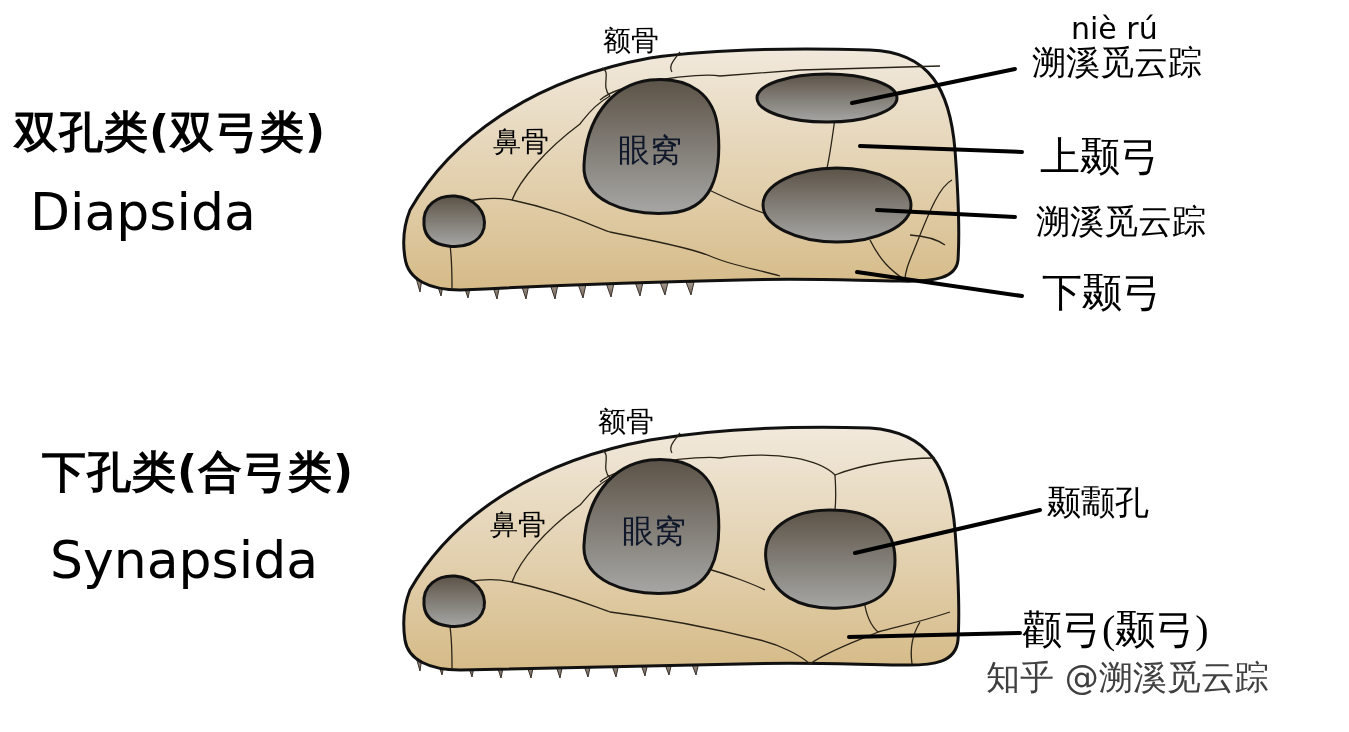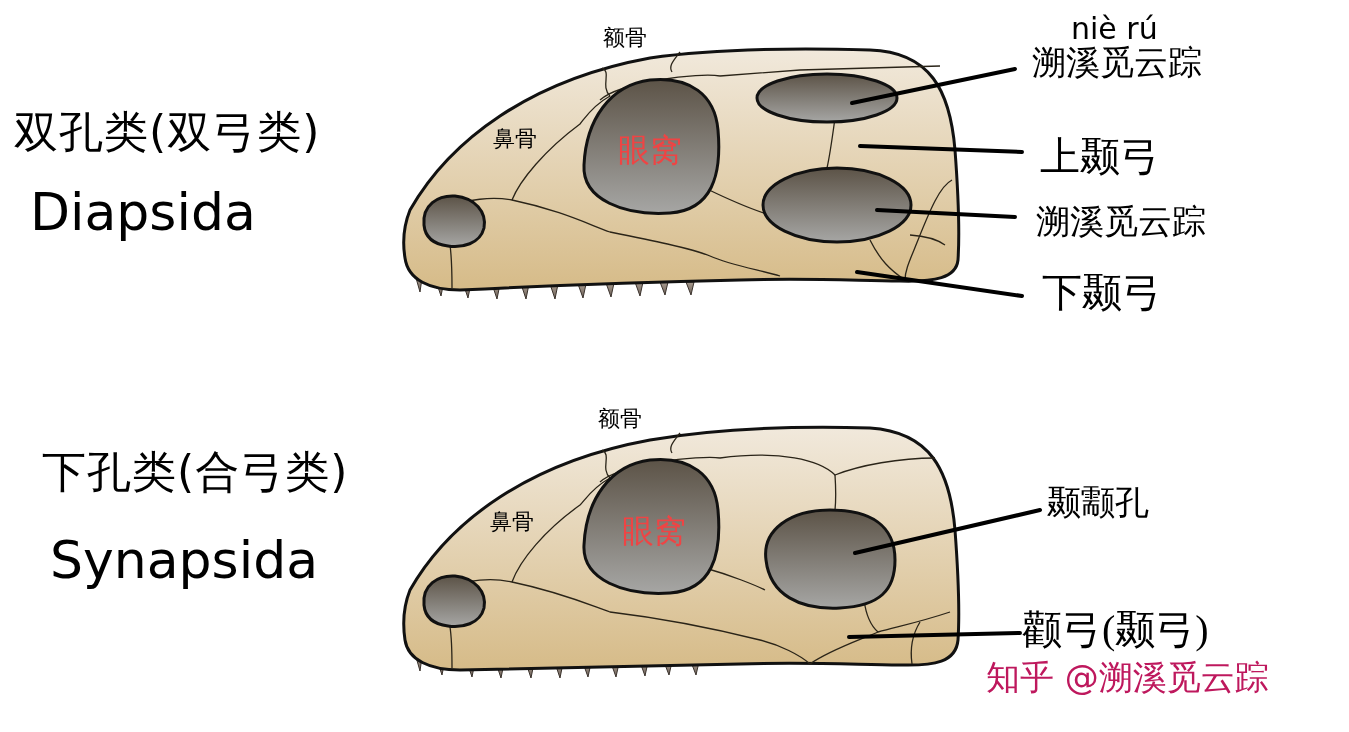--- a/index.html
+++ b/index.html
@@ -1,26 +1,26 @@
 <!DOCTYPE html>
 <html><head>
   <meta charset="utf-8">
   <style>
     html, body { margin: 0; padding: 0; background: #ffffff; }
     body { width: 1349px; height: 732px; position: relative; overflow: hidden;
            font-family: "DejaVu Sans", sans-serif; color: #000; }
     .abs { position: absolute; white-space: nowrap; }
-    .group-title-cn { font-size: 44px; line-height: 1; letter-spacing: 1px; }
+    .group-title-cn { font-size: 44px; line-height: 1; letter-spacing: 1px; font-weight: bold; }
     .group-title-en { font-size: 52px; line-height: 1; font-family: "DejaVu Sans", sans-serif; text-align: right; }
-    .small-label { font-size: 22px; line-height: 1; }
+    .small-label { font-size: 28px; line-height: 1; }
     .label-lg { font-size: 40px; line-height: 1; }
     .label-md { font-size: 34px; line-height: 1; }
     .pinyin { font-size: 30px; line-height: 1; }
-    .orbit-text { font-size: 32px; color: #ef4444; line-height: 1; }
-    .watermark { font-size: 34px; color: #be185d; line-height: 1; }
+    .orbit-text { font-size: 32px; color: #0f172a; line-height: 1; }
+    .watermark { font-size: 34px; color: #404040; line-height: 1; }
     svg.skull { position: absolute; left: 0; top: 0; }
   </style>
 </head>
 <body>
 
 <svg class="skull" width="1349" height="732" viewBox="0 0 1349 732">
   <defs>
     <linearGradient id="boneGrad" x1="0" y1="0" x2="0" y2="1">
       <stop offset="0" stop-color="#f1e9dc"></stop>
       <stop offset="1" stop-color="#d6bb88"></stop>

